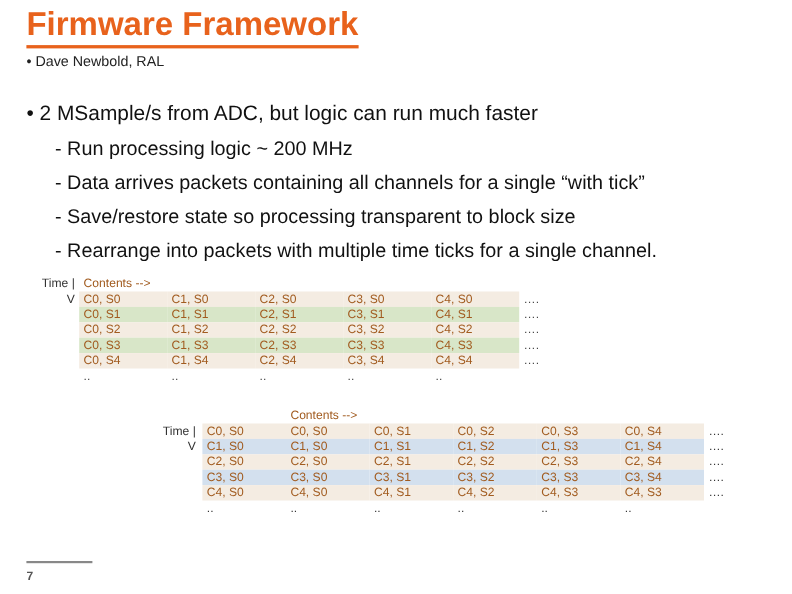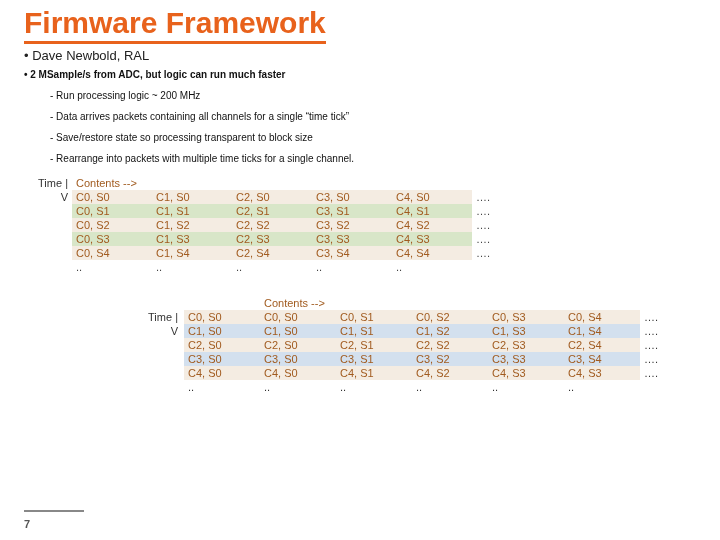--- a/index.html
+++ b/index.html
@@ -21,28 +21,28 @@
     padding-bottom: 1px;
     margin-bottom: 4px;
   }
   .author {
     font-size: 13px;
     font-weight: normal;
     color: #222;
   }
   .author::before { content: "•  "; }
   .bullet1 {
-    font-size: 10px;
-    font-weight: bold;
+    font-size: 19px;
+    font-weight: normal;
     color: #111;
-    margin: 6px 0 8px 0;
+    margin: 30px 0 8px 0;
   }
   .bullet1::before { content: "•  "; }
   .bullet2 {
-    font-size: 10px;
+    font-size: 18px;
     color: #111;
     margin: 10px 0 0 26px;
   }
   .bullet2::before { content: "-  "; }
 
   .tables-wrap { position: relative; margin-top: 12px; }
 
   
   .tblA { position: absolute; left: -10px; top: 0; font-size: 11px; color: #a15b1f; }
   .tblA .axis { position: absolute; left: 0; top: 0; width: 54px; text-align: right; line-height: 14px; }
@@ -83,21 +83,21 @@
 </style>
 </head>
 <body>
 
 <div class="slide">
   <div class="title">Firmware Framework</div>
   <div class="author">Dave Newbold, RAL</div>
 
   <div class="bullet1">2 MSample/s from ADC, but logic can run much faster</div>
   <div class="bullet2">Run processing logic ~ 200 MHz</div>
-  <div class="bullet2">Data arrives packets containing all channels for a single “time tick”</div>
+  <div class="bullet2">Data arrives packets containing all channels for a single “with tick”</div>
   <div class="bullet2">Save/restore state so processing transparent to block size</div>
   <div class="bullet2">Rearrange into packets with multiple time ticks for a single channel.</div>
 
   <div class="tables-wrap">
 
     <div class="tblA">
       <div class="axis">
         <div class="lab">Time |</div>
         <div class="lab">V</div>
       </div>

